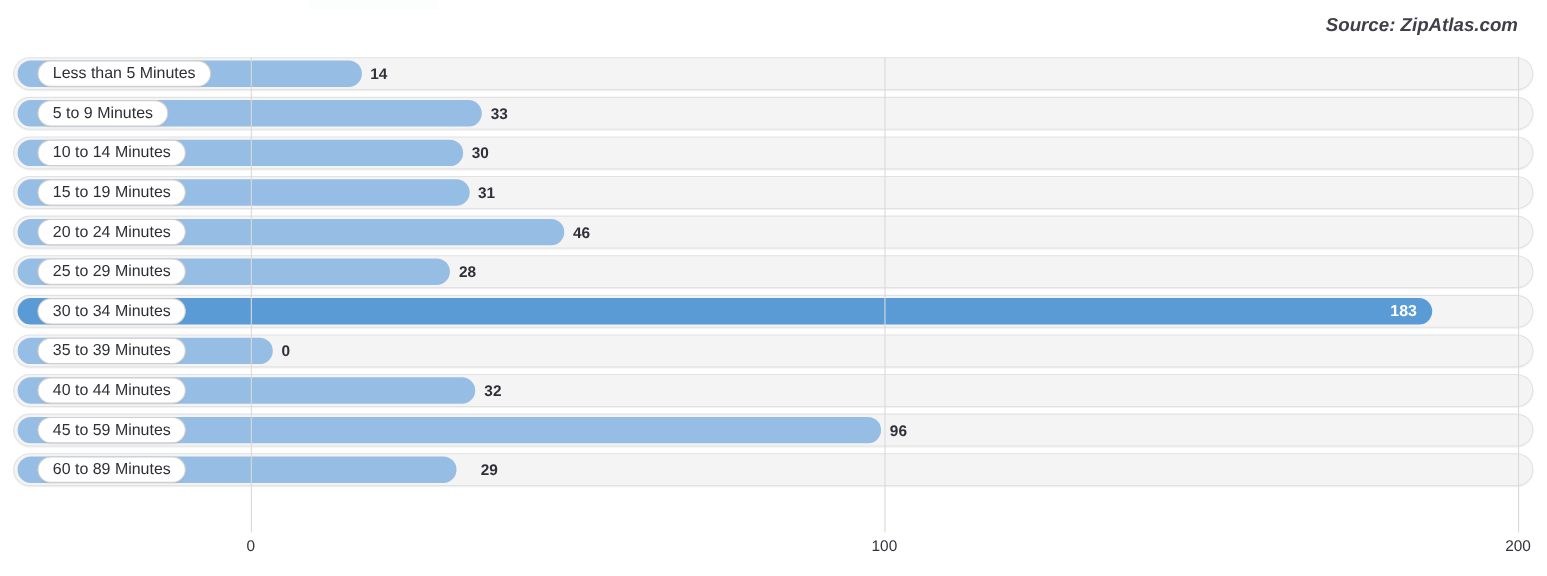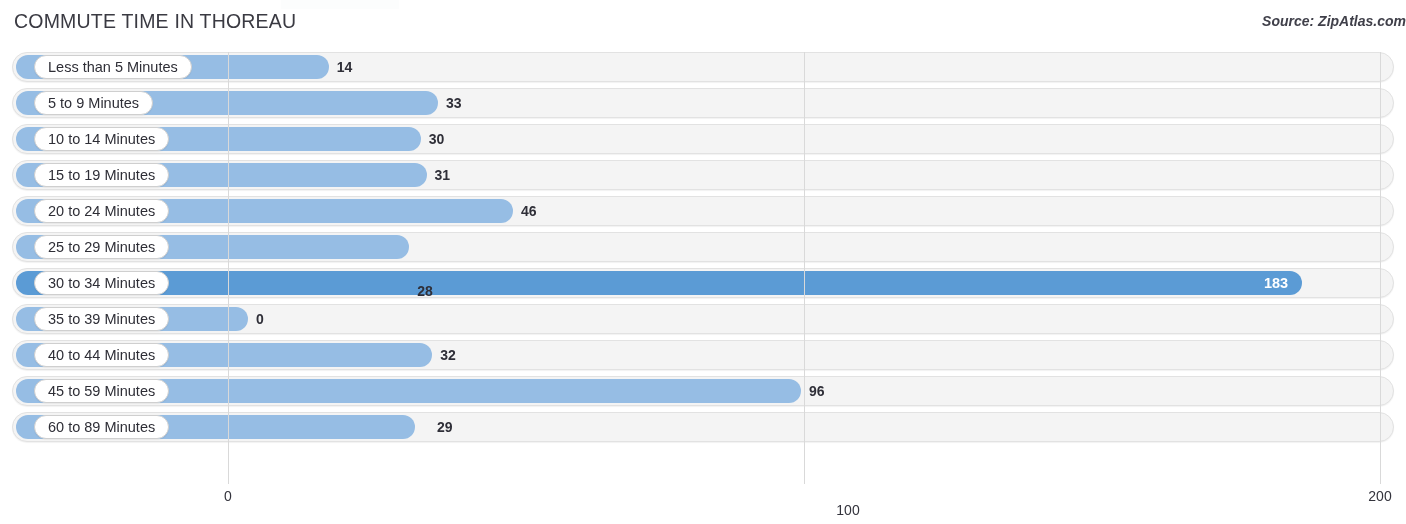--- a/index.html
+++ b/index.html
@@ -27,23 +27,23 @@
     left: 14px;
     top: 10px;
     font-size: 19.5px;
     letter-spacing: 0.2px;
     color: #3a3a42;
     font-weight: 400;
     white-space: nowrap;
   }
   .chart-source {
     position: absolute;
-    right: 0;
+    right: 26px;
     top: 13px;
-    font-size: 14px;
+    font-size: 17px;
     font-style: italic;
     color: #40404a;
     white-space: nowrap;
     font-weight: 700;
   }
 
   
   .plot {
     position: absolute;
     left: 0;
@@ -169,21 +169,20 @@
     background: #fcfdfd;
   }
 </style>
 </head>
 <body>
 
 <div id="chart-root">
 
   <div class="top-artifact"></div>
 
-  <div class="chart-title">COMMUTE TIME IN THOREAU</div>
   <div class="chart-source">Source: ZipAtlas.com</div>
 
   <div class="plot">
     <div class="rows" id="rows">
         <div class="row">
           <div class="track"></div>
           <div class="bar" style="width: 312.64px;"></div>
           <div class="pill">
             <span class="pill-label">Less than 5 Minutes</span>
           </div>
@@ -220,21 +219,21 @@
             <span class="pill-label">20 to 24 Minutes</span>
           </div>
           <div class="value outside" style="left: 512.96px;">46</div>
         </div>
         <div class="row">
           <div class="track"></div>
           <div class="bar" style="width: 393.28px;"></div>
           <div class="pill">
             <span class="pill-label">25 to 29 Minutes</span>
           </div>
-          <div class="value outside" style="left: 409.28px; margin-top: 44px;">28</div>
+          <div class="value outside" style="left: 409.28px;">28</div>
         </div>
         <div class="row highlight">
           <div class="track"></div>
           <div class="bar" style="width: 1286.08px;"></div>
           <div class="pill">
             <span class="pill-label">30 to 34 Minutes</span>
           </div>
           <div class="value inside" style="left: 1302.08px;">183</div>
         </div>
         <div class="row">
@@ -272,17 +271,17 @@
       </div>
     <div class="gridlines" id="gridlines">
         <div class="gridline" style="left: 228px;"></div>
         <div class="gridline" style="left: 804px;"></div>
         <div class="gridline" style="left: 1380px;"></div>
       </div>
   </div>
 
   <div class="axis" id="axis">
       <div class="tick-label" style="left: 228px;">0</div>
-      <div class="tick-label" style="left: 848px; margin-top: 14px;">100</div>
+      <div class="tick-label" style="left: 804px;">100</div>
       <div class="tick-label" style="left: 1380px;">200</div>
     </div>
 
 </div>
 
 </body></html>

